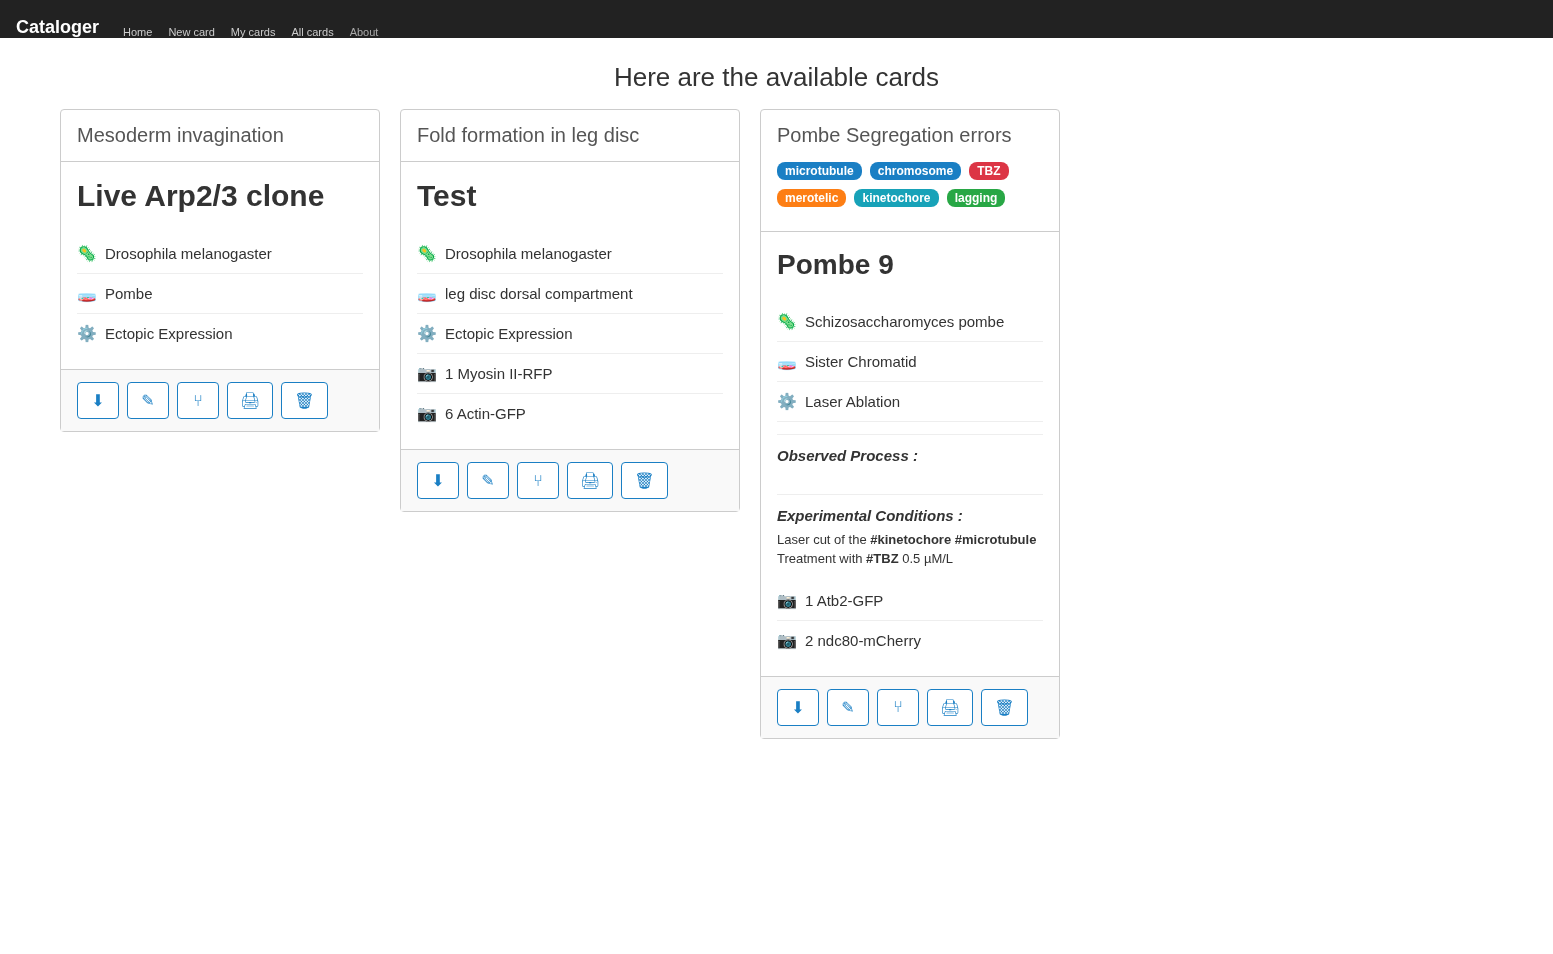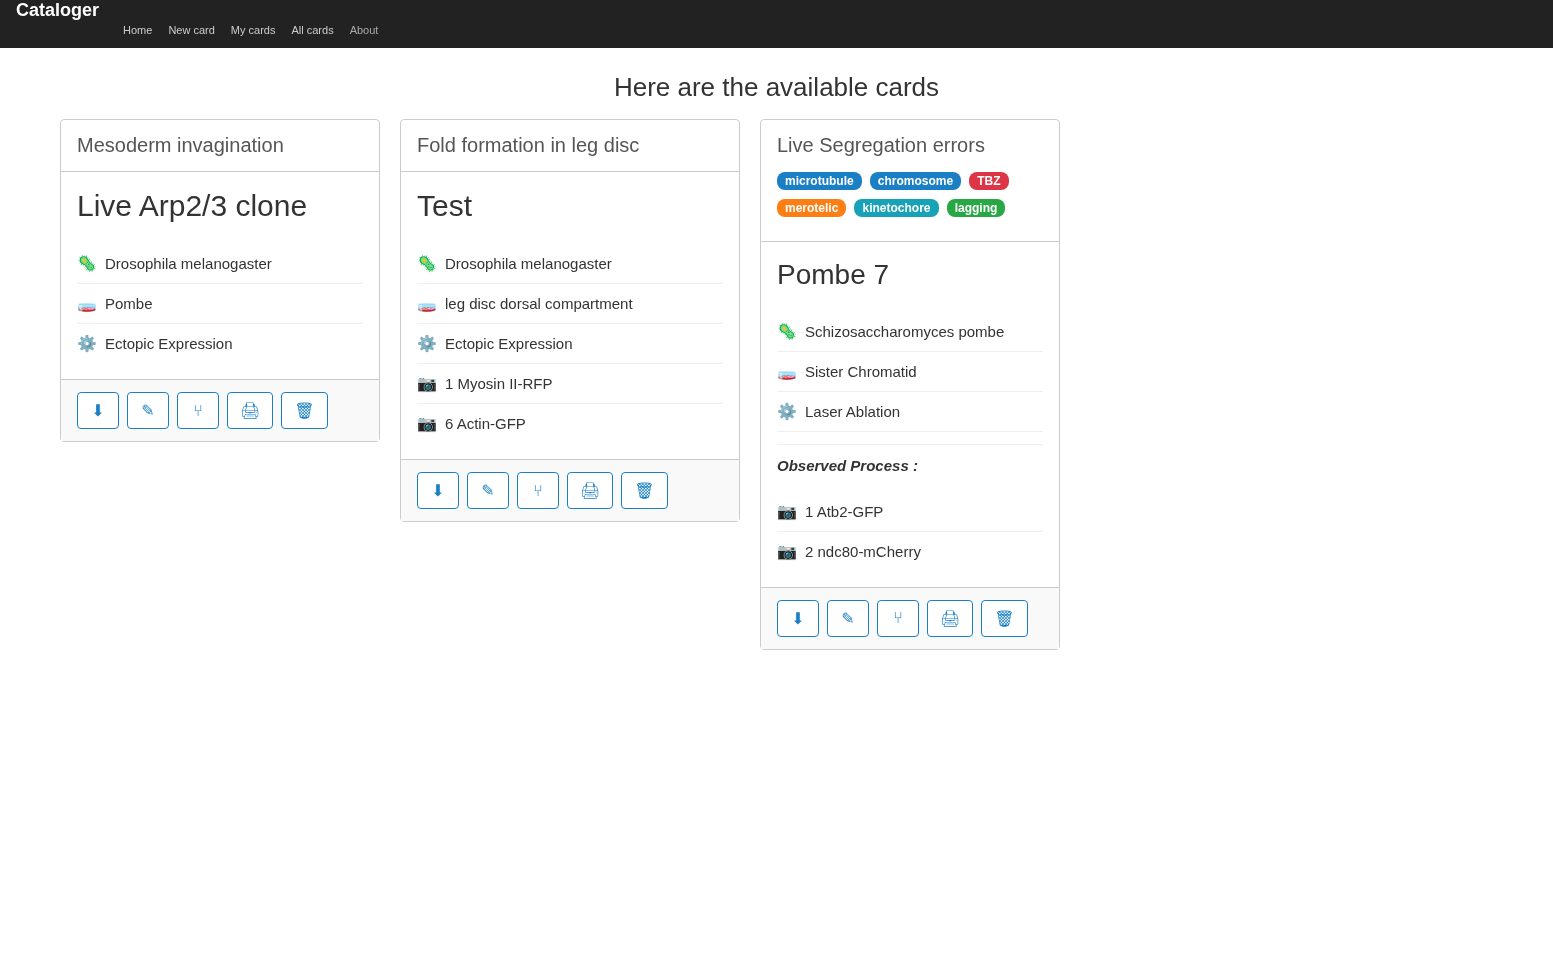--- a/index.html
+++ b/index.html
@@ -2,23 +2,23 @@
 <html><head>
   <meta charset="utf-8">
   <style>
     * { box-sizing: border-box; margin: 0; padding: 0; }
     body { font-family: Arial, sans-serif; background: #fff; color: #333; }
 
     
     .navbar {
       background: #222;
       display: flex;
-      align-items: flex-start;
+      align-items: flex-end;
       padding: 0 16px;
-      height: 48px;
+      height: 38px;
     }
     .navbar-brand {
       color: #fff;
       font-size: 18px;
       font-weight: bold;
       margin-right: 24px;
       text-decoration: none;
     }
     .nav-link {
       color: #ccc;
@@ -60,21 +60,21 @@
       padding: 14px 16px;
       border-bottom: 1px solid #ccc;
       font-size: 20px;
       color: #555;
     }
     .card-body {
       padding: 16px;
     }
     .card-title {
       font-size: 30px;
-      font-weight: normal;
+      font-weight: bold;
       margin-bottom: 20px;
       line-height: 1.2;
     }
     .card-field {
       display: flex;
       align-items: center;
       padding: 10px 0;
       border-bottom: 1px solid #eee;
       font-size: 15px;
       gap: 8px;
@@ -230,49 +230,55 @@
       <button class="action-btn" title="Download">⬇</button>
       <button class="action-btn" title="Edit">✎</button>
       <button class="action-btn" title="Fork">⑂</button>
       <button class="action-btn" title="Print">🖨</button>
       <button class="action-btn" title="Delete">🗑</button>
     </div>
   </div>
 
   <div class="card card-wide" style="min-width:300px;max-width:320px;flex:0 0 300px;">
     <div class="card-header">
-      <div style="margin-bottom:8px;font-size:20px;color:#555;">Live Segregation errors</div>
+      <div style="margin-bottom:8px;font-size:20px;color:#555;">Pombe Segregation errors</div>
       <div class="card-tags-section">
         <span class="tag tag-blue">microtubule</span>
         <span class="tag tag-blue">chromosome</span>
         <span class="tag tag-red">TBZ</span>
         <span class="tag tag-orange">merotelic</span>
         <span class="tag tag-teal">kinetochore</span>
         <span class="tag tag-green">lagging</span>
       </div>
     </div>
     <div class="card-body">
-      <div class="card-title">Pombe 7</div>
+      <div class="card-title">Pombe 9</div>
       <div class="card-field">
         <span class="field-icon">🦠</span>
         <span>Schizosaccharomyces pombe</span>
       </div>
       <div class="card-field">
         <span class="field-icon">🧫</span>
         <span>Sister Chromatid</span>
       </div>
       <div class="card-field">
         <span class="field-icon">⚙️</span>
         <span>Laser Ablation</span>
       </div>
 
       <div class="observed-section">
         <h4>Observed Process :</h4>
       </div>
 
+      <div class="observed-section">
+        <h4>Experimental Conditions :</h4>
+        <p>
+          <span>Laser cut of the </span><strong>#kinetochore #microtubule</strong><span> Treatment with </span><strong>#TBZ</strong><span> 0.5 µM/L</span>
+        </p>
+      </div>
 
       <div class="card-field">
         <span class="field-icon">📷</span>
         <span>1 Atb2-GFP</span>
       </div>
       <div class="card-field">
         <span class="field-icon">📷</span>
         <span>2 ndc80-mCherry</span>
       </div>
     </div>

